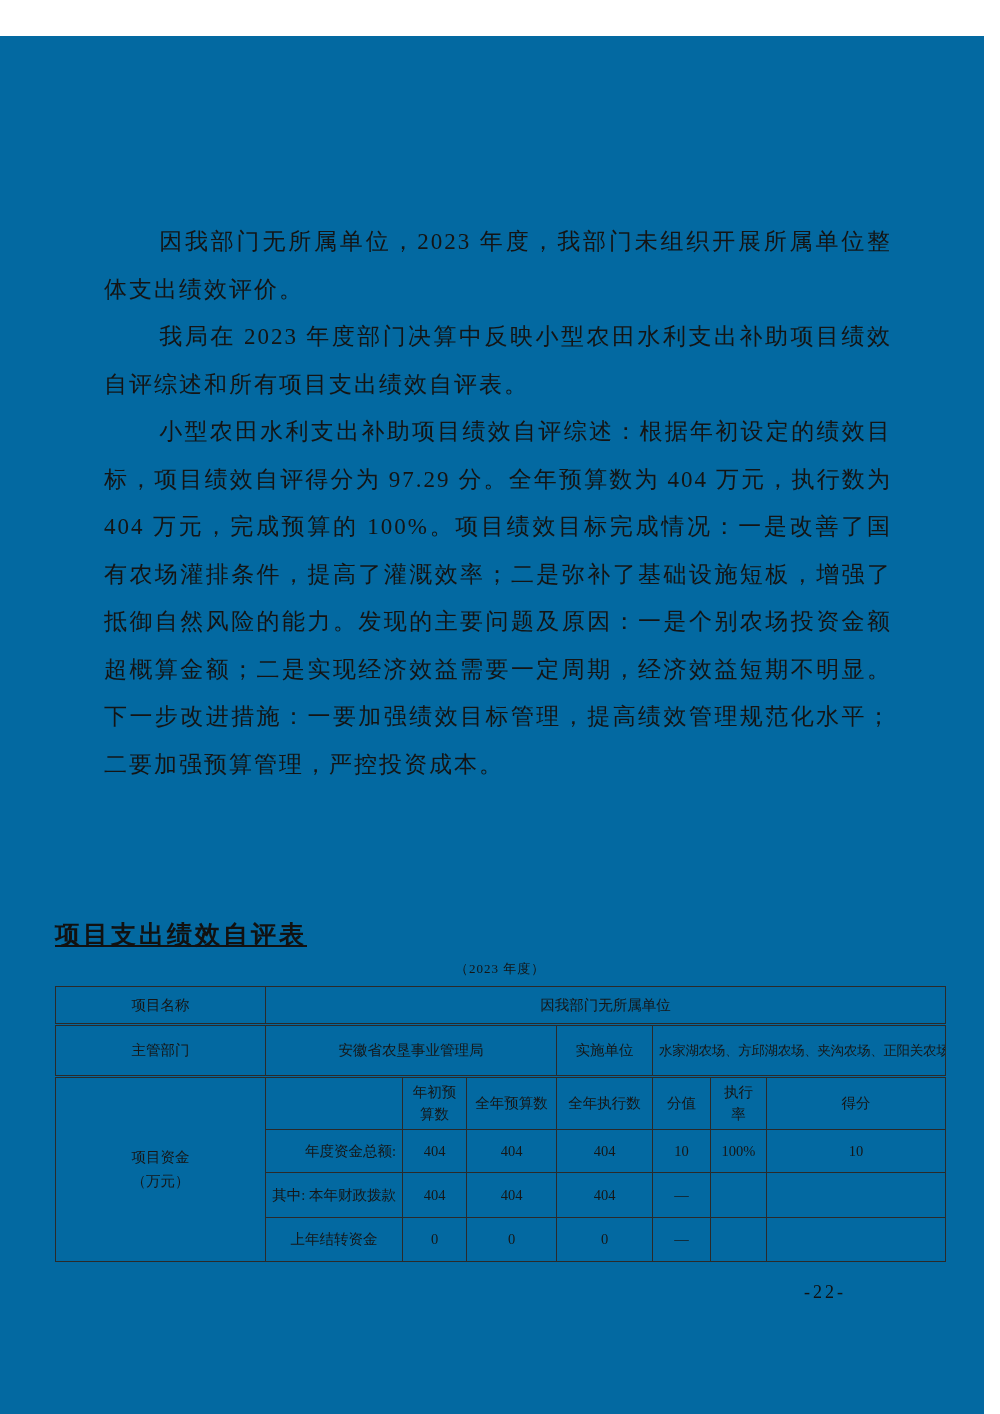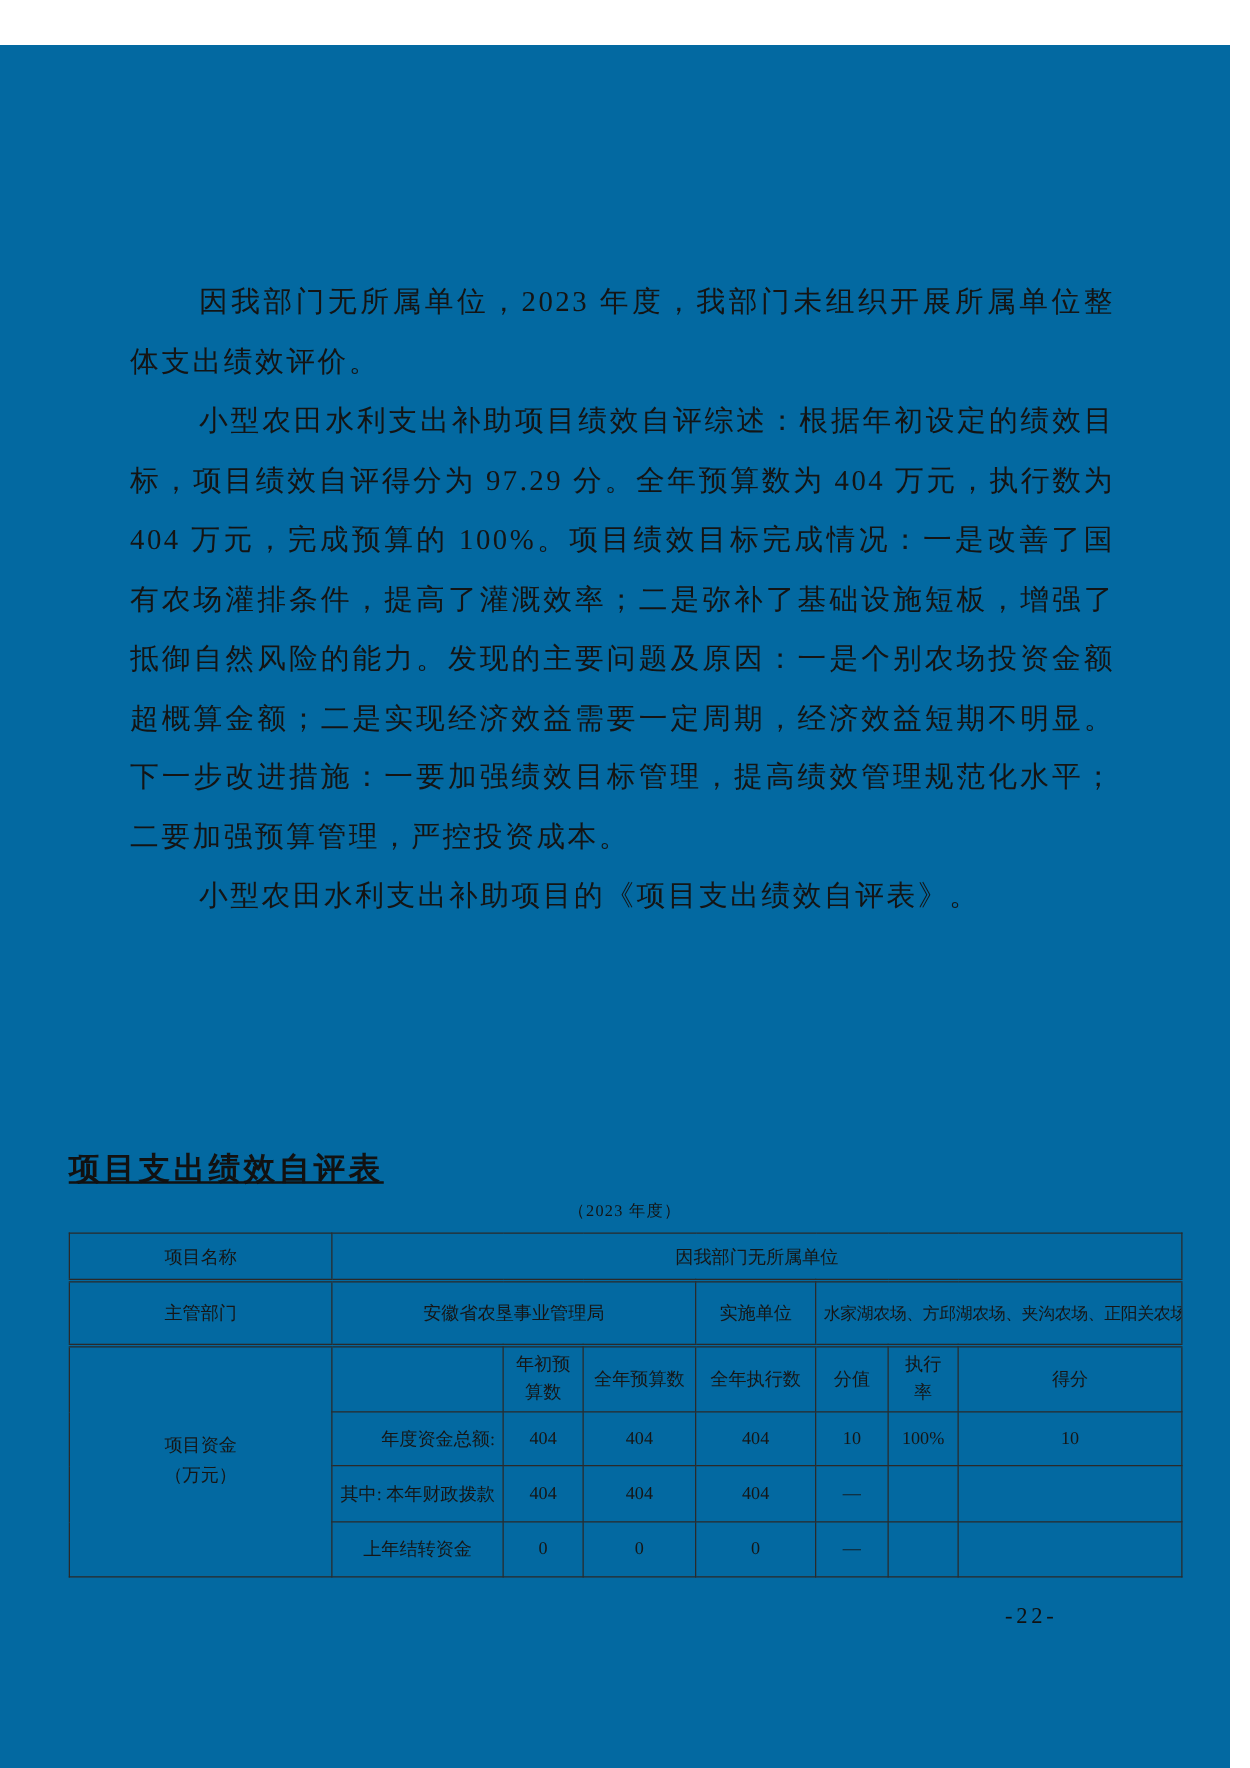--- a/index.html
+++ b/index.html
@@ -34,22 +34,22 @@
   .funds-line{line-height:1.6;}
   .page-num{position:absolute;left:804px;top:1246px;font-size:18px;letter-spacing:3px;color:#111;}
 </style>
 </head>
 <body>
 
 <div class="page">
 
   <div class="text-block">
     <p>因我部门无所属单位，2023 年度，我部门未组织开展所属单位整体支出绩效评价。</p>
+    <p>我局在 2023 年度部门决算中反映小型农田水利支出补助项目绩效自评综述和所有项目支出绩效自评表。</p>
     <p>小型农田水利支出补助项目绩效自评综述：根据年初设定的绩效目标，项目绩效自评得分为 97.29 分。全年预算数为 404 万元，执行数为 404 万元，完成预算的 100%。项目绩效目标完成情况：一是改善了国有农场灌排条件，提高了灌溉效率；二是弥补了基础设施短板，增强了抵御自然风险的能力。发现的主要问题及原因：一是个别农场投资金额超概算金额；二是实现经济效益需要一定周期，经济效益短期不明显。下一步改进措施：一要加强绩效目标管理，提高绩效管理规范化水平；二要加强预算管理，严控投资成本。</p>
-    <p>小型农田水利支出补助项目的《项目支出绩效自评表》。</p>
   </div>
 
   <div class="table-section">
     <div class="table-title">项目支出绩效自评表</div>
     <div class="table-subtitle">（2023 年度）</div>
 
     <table class="eval">
       <colgroup>
         <col style="width:210px">
           <col style="width:137px">

